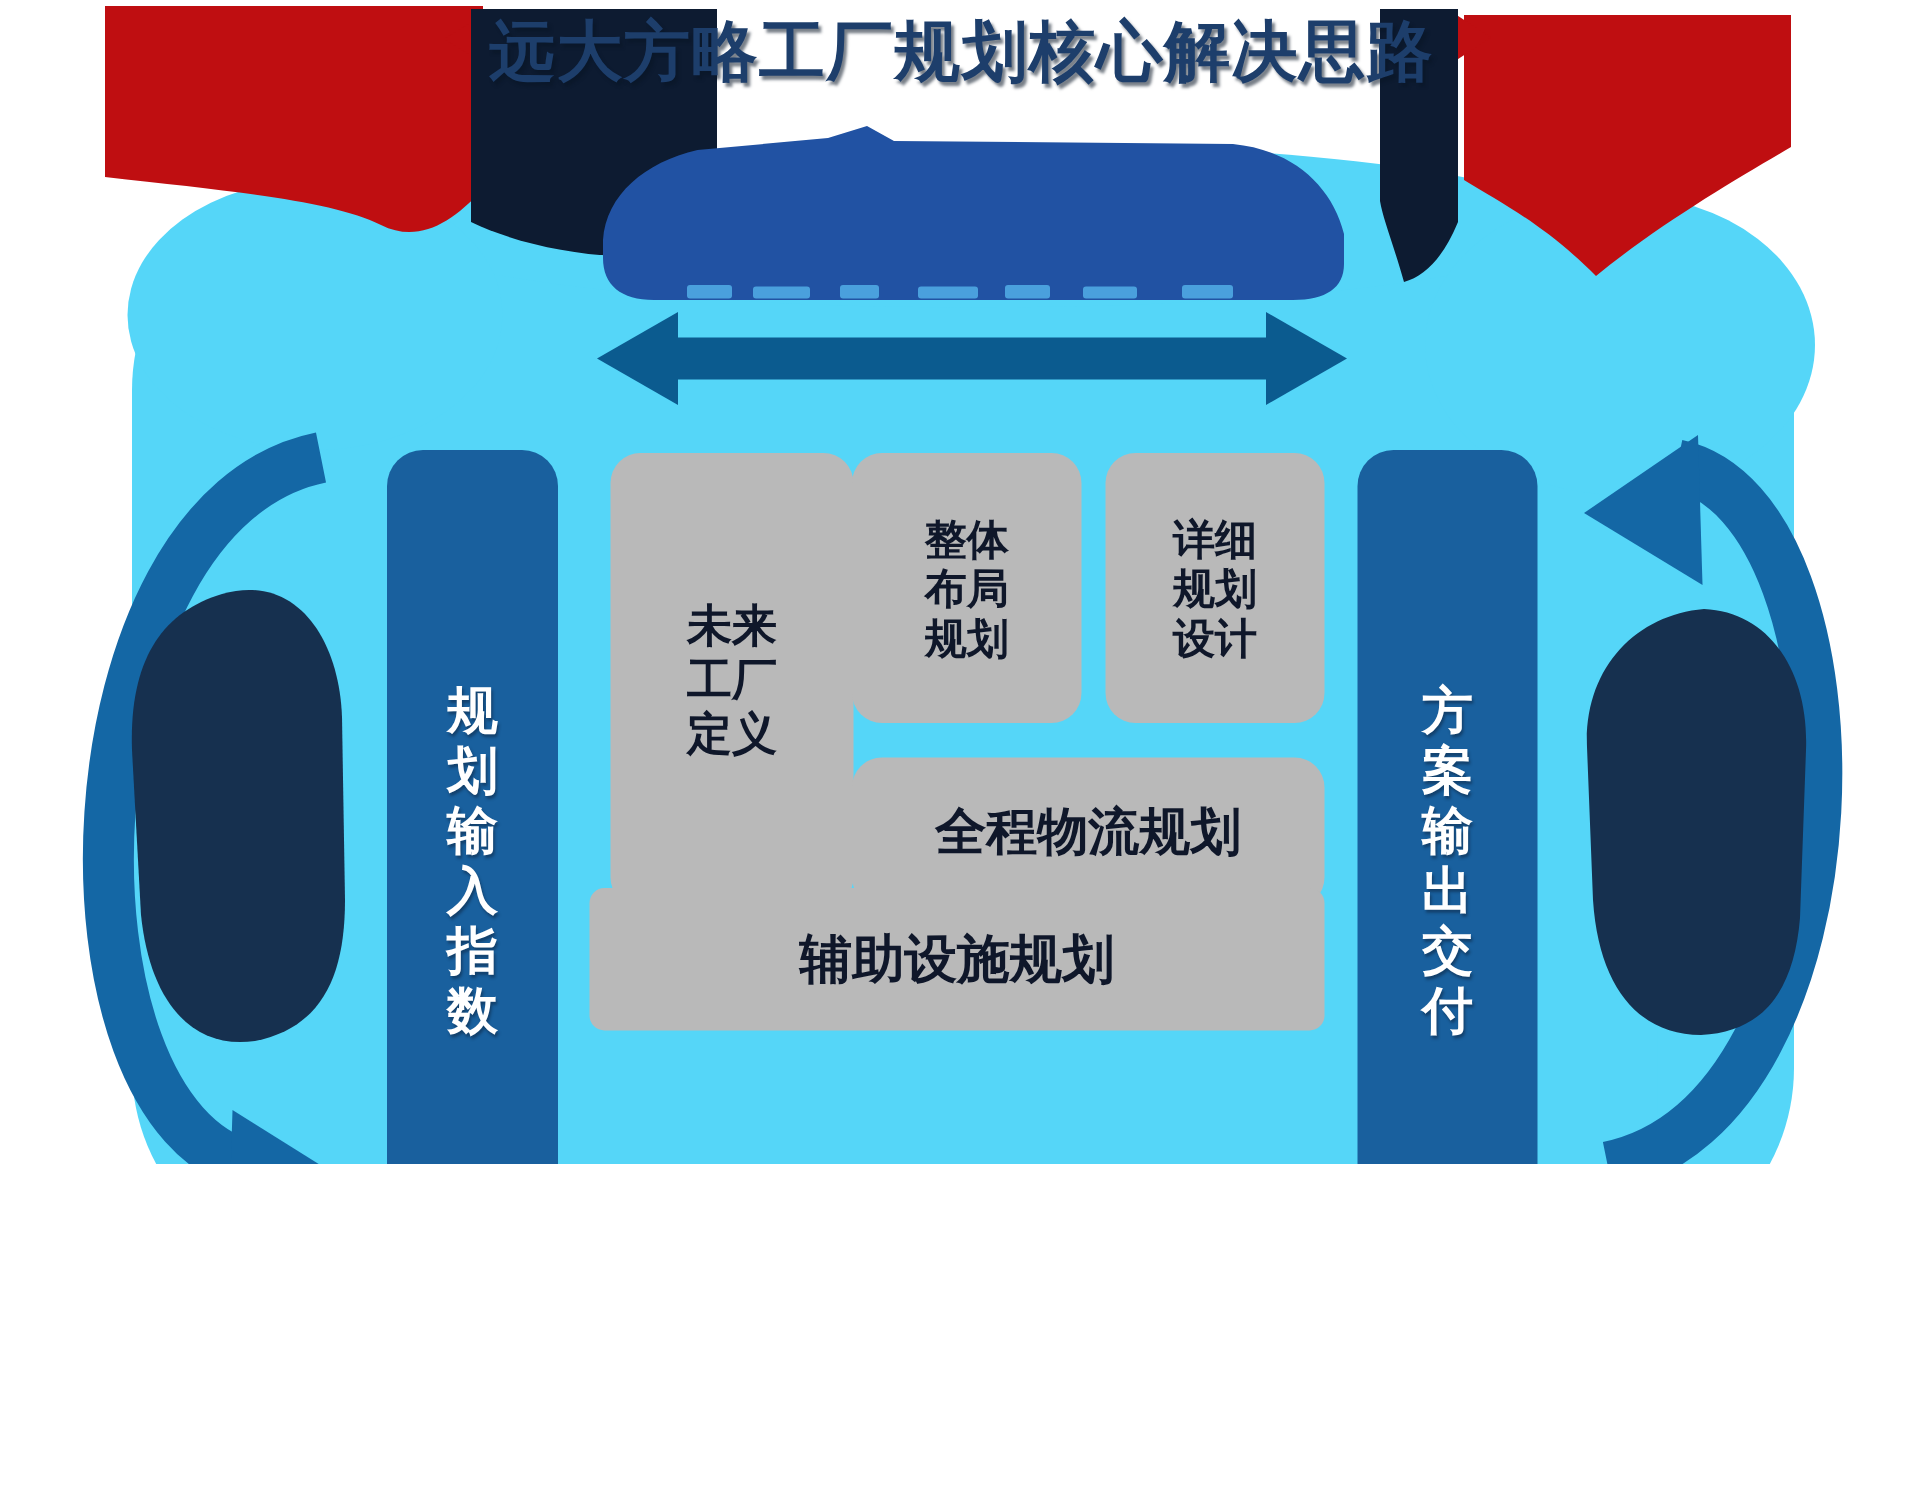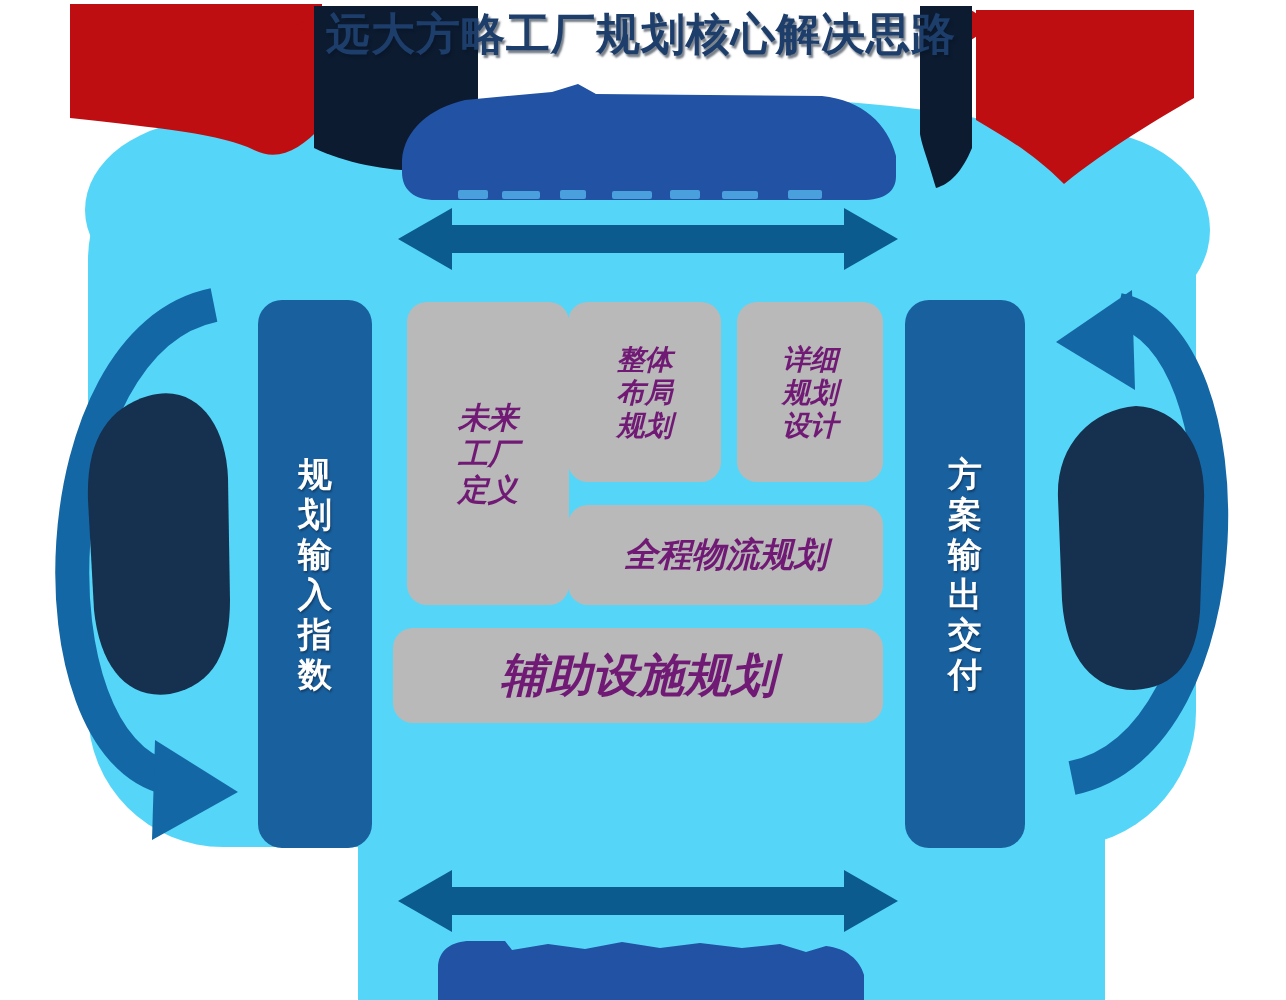--- a/index.html
+++ b/index.html
@@ -1,17 +1,17 @@
 <!DOCTYPE html>
 <html><head>
 <meta charset="utf-8">
 <style>
   html,body{margin:0;padding:0;background:#ffffff;}
   #stage{
-    position:relative;width:1286px;height:1000px;overflow:hidden;
+    position:relative;width:1286px;height:776px;overflow:hidden;
     background:#ffffff;
     font-family:"Liberation Sans","DejaVu Sans",sans-serif;
   }
   #art{position:absolute;left:0;top:0;z-index:0;}
   .abs{position:absolute;box-sizing:border-box;}
   
   .main-title{
     left:326px;top:5px;z-index:6;white-space:nowrap;
     font-size:44px;font-weight:bold;color:#1d3e6b;letter-spacing:1px;
     text-shadow:2px 3px 2px rgba(10,22,38,.55);
@@ -20,29 +20,29 @@
   .pillar{
     z-index:5;background:#19609e;border-radius:24px;
     display:flex;flex-direction:column;align-items:center;justify-content:center;
     gap:3px;color:#ffffff;font-weight:bold;font-size:34px;line-height:37px;
     text-shadow:1px 2px 2px rgba(10,25,45,.45);
   }
   .pillar-left{left:258px;top:300px;width:114px;height:548px;}
   .pillar-right{left:905px;top:300px;width:120px;height:548px;}
   
   .panel{
-    z-index:5;background:#b9b9b9;border-radius:20px;color:#701a75;
+    z-index:5;background:#b9b9b9;border-radius:20px;color:#0f172a;
     display:flex;flex-direction:column;align-items:center;justify-content:center;
-    font-weight:bold;text-align:center;font-style:italic;
+    font-weight:bold;text-align:center;
   }
   .panel-future{left:393px;top:302px;width:162px;height:303px;font-size:30px;line-height:36px;margin-left:14px;}
   .panel-layout{left:568px;top:302px;width:153px;height:180px;font-size:28px;line-height:33px;}
   .panel-detail{left:737px;top:302px;width:146px;height:180px;font-size:28px;line-height:33px;text-align:right;}
   .panel-logistics{left:568px;top:505px;width:315px;height:100px;font-size:34px;}
-  .panel-aux{left:393px;top:628px;width:490px;height:95px;font-size:46px;}
+  .panel-aux{left:393px;top:592px;width:490px;height:95px;font-size:35px;border-radius:10px;}
   .panel-arch{left:393px;top:747px;width:490px;height:96px;font-size:33px;}
 </style>
 </head>
 <body>
 
 <div id="stage">
 
   <svg id="art" width="1286" height="1000" viewBox="0 0 1286 1000">
 
     <g>

